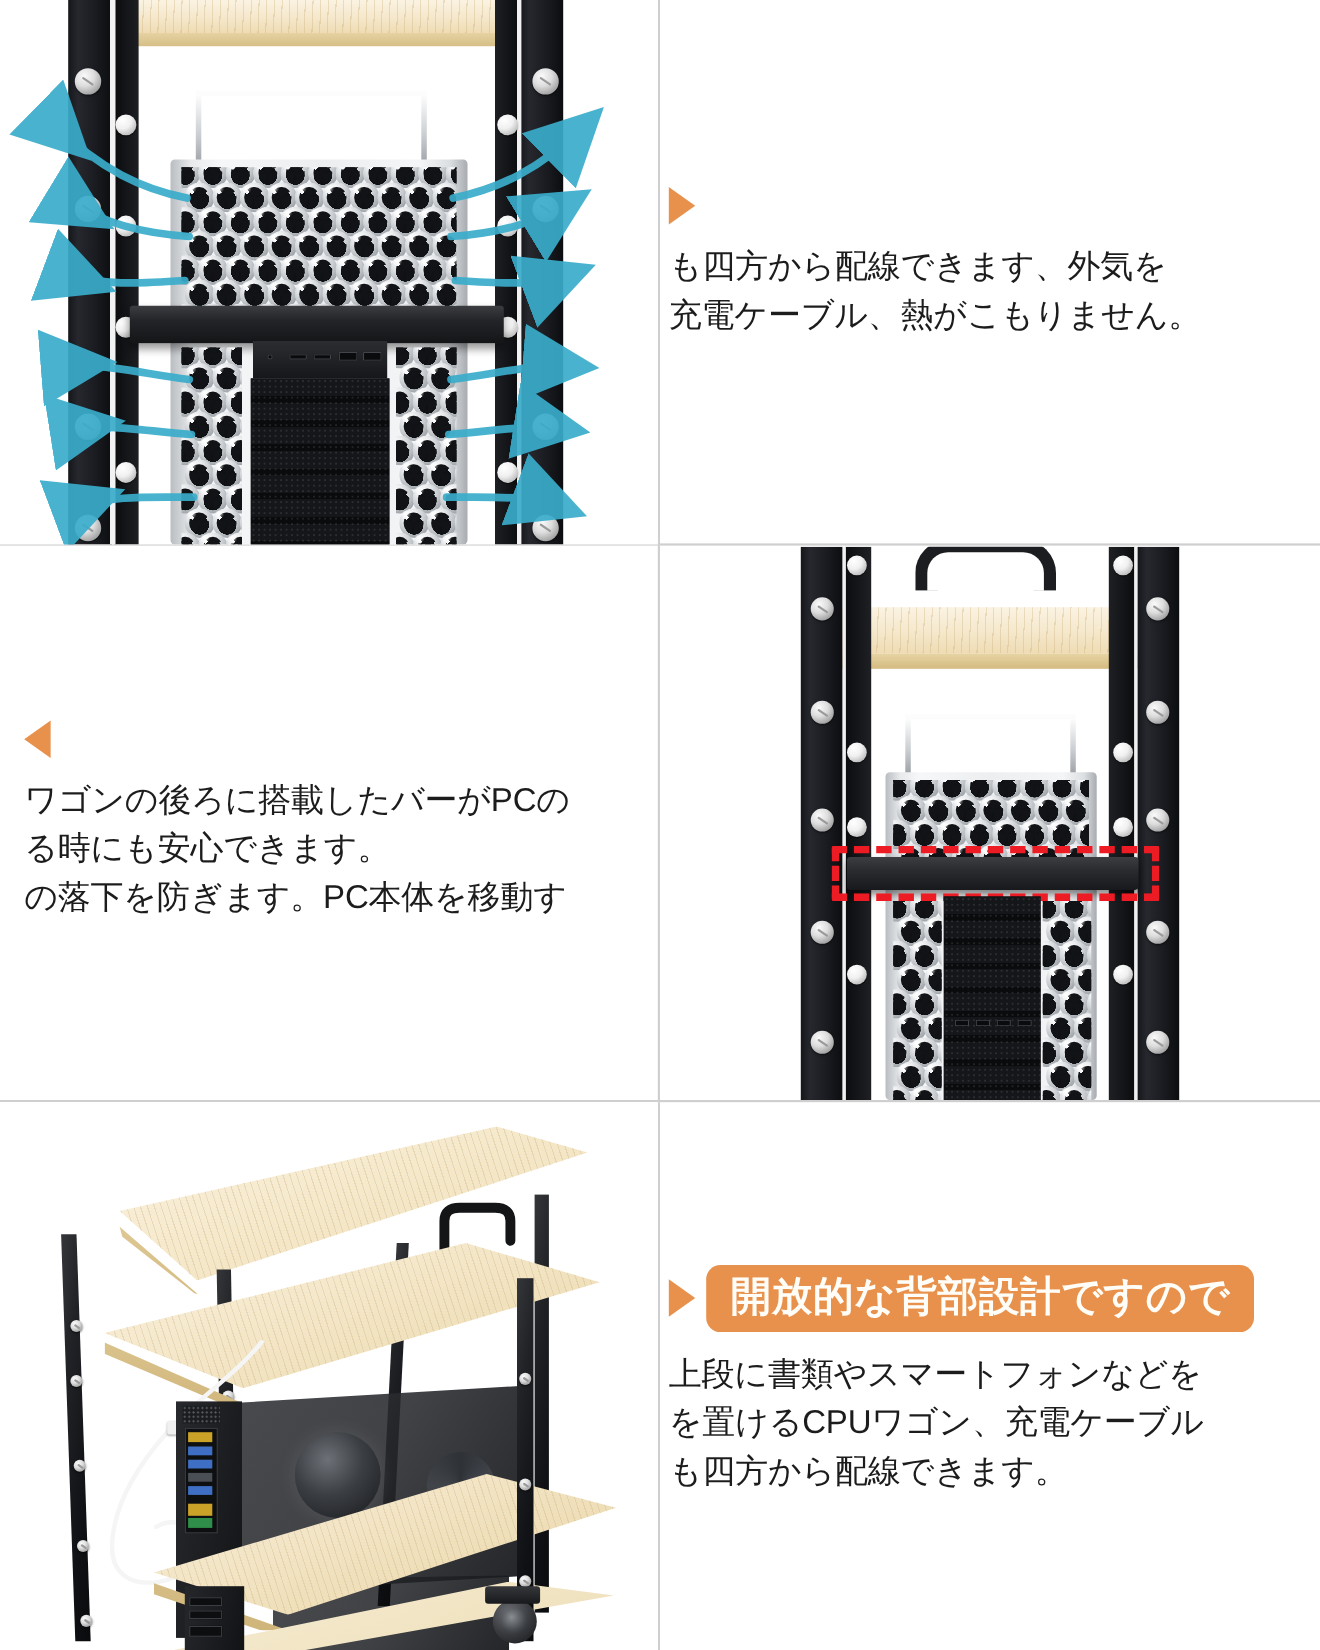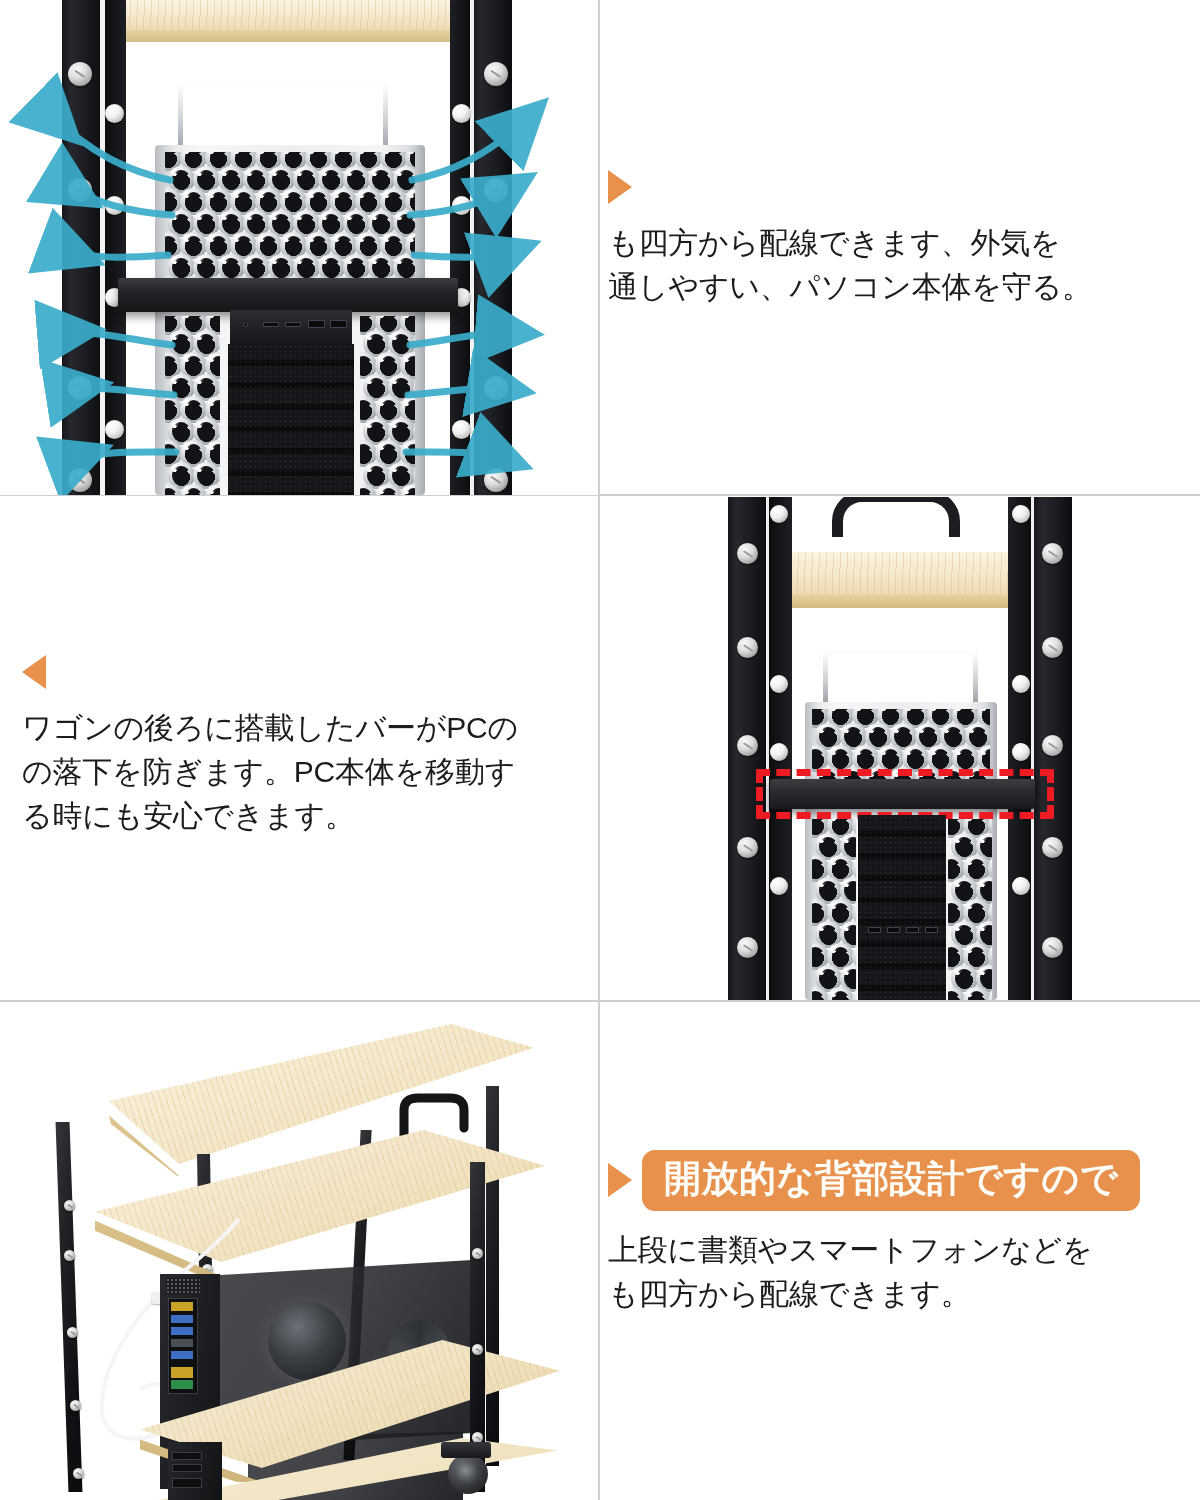--- a/index.html
+++ b/index.html
@@ -461,32 +461,32 @@
       </g>
     </svg>
   </div>
 
   <div class="textblock" style="left:608px; top:170px; width:580px;">
     <div class="badge-row">
       <span class="tri tri-right"></span>
     </div>
     <div class="body-text">
       <div>も四方から配線できます、外気を</div>
-      <div>通しやすい、パソコン本体を守る。</div>
+      <div>充電ケーブル、熱がこもりません。</div>
     </div>
   </div>
 
   <div class="textblock" style="left:22px; top:655px; width:570px;">
     <div class="badge-row" style="justify-content:flex-start;">
       <span class="tri tri-left"></span>
     </div>
     <div class="body-text">
       <div>ワゴンの後ろに搭載したバーがPCの</div>
+      <div>る時にも安心できます。</div>
       <div>の落下を防ぎます。PC本体を移動す</div>
-      <div>る時にも安心できます。</div>
     </div>
   </div>
 
   <div class="panel" id="panel-safety">
 
     <div class="black-handle-top" style="left:232px; top:-6px; width:128px; height:46px;"></div>
 
     <div class="shelf-wood" style="left:163px; top:55px; width:282px; height:42px;"></div>
     <div style="position:absolute;left:163px;top:97px;width:282px;height:14px;background:linear-gradient(180deg,#e8d4a4,#d3bb80);"></div>
 
@@ -722,17 +722,18 @@
     <div style="position:absolute;left:441px;top:440px;width:50px;height:16px;background:linear-gradient(180deg,#35373b,#17191c);border-radius:3px;"></div>
   </div>
 
   <div class="textblock" style="left:608px; top:1150px; width:580px;">
     <div class="badge-row">
       <span class="tri tri-right"></span>
       <span class="badge">開放的な背部設計ですので</span>
     </div>
     <div class="body-text">
       <div>上段に書類やスマートフォンなどを</div>
+      <div>を置けるCPUワゴン、充電ケーブル</div>
       <div>も四方から配線できます。</div>
     </div>
   </div>
 
 </div>
 
 </body></html>

